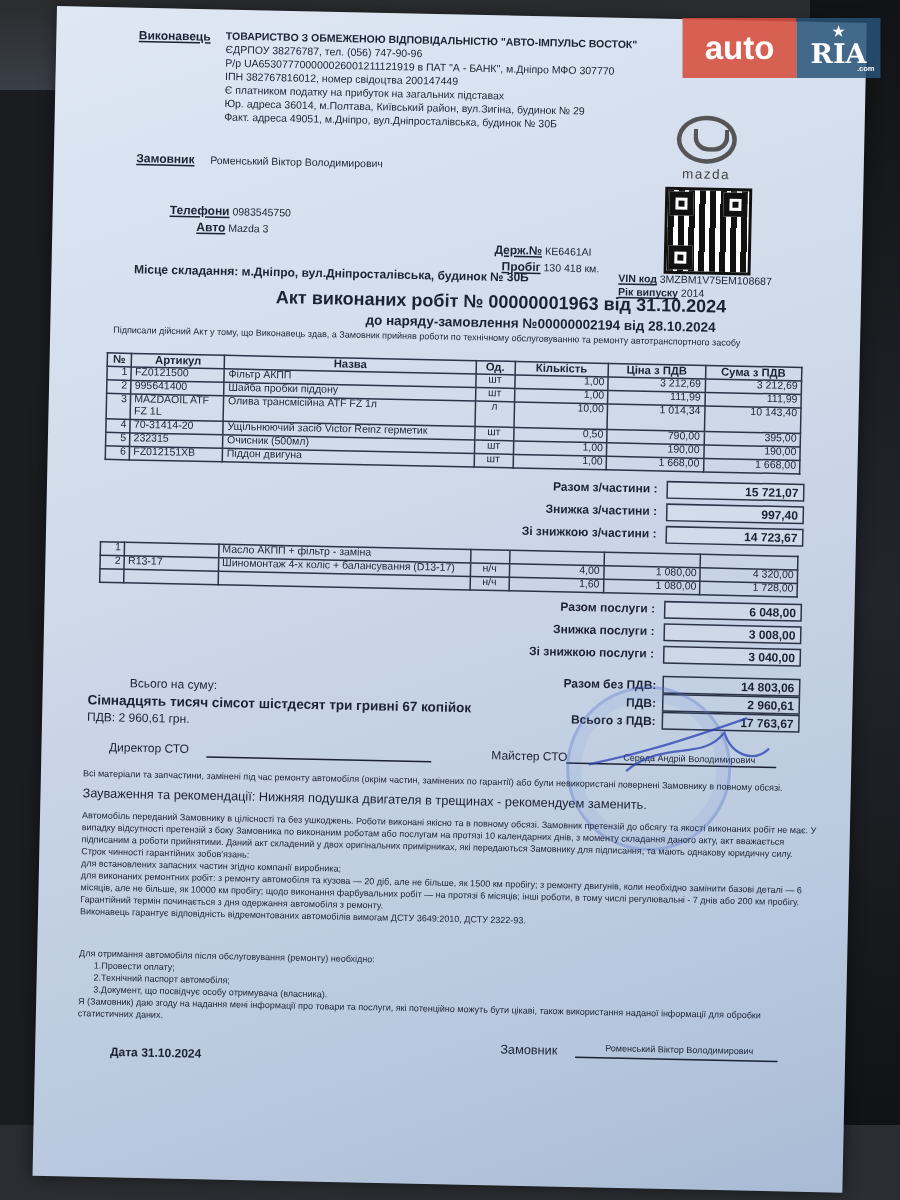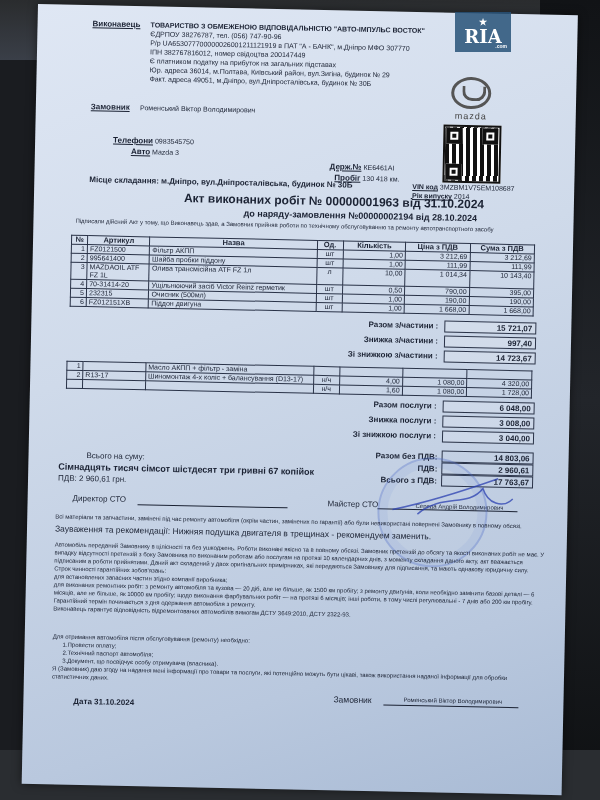--- a/index.html
+++ b/index.html
@@ -98,20 +98,21 @@
   .wm-ria .com { font-size: 5px; position: absolute; right: 4px; bottom: 3px; font-family: "Liberation Sans", sans-serif; }
 </style>
 </head>
 <body>
 
 <div class="bg-top"></div>
 <div class="bg-right"></div>
 <div class="bg-bottom"></div>
 
 <div class="watermark">
+  <div class="wm-auto">auto</div>
   <div class="wm-ria">
     <span class="star">★</span>
     <span>RIA</span>
     <span class="com">.com</span>
   </div>
 </div>
 
 <div class="paper">
 
   <div class="abs" style="left:55px; top:14px; width:360px;">

